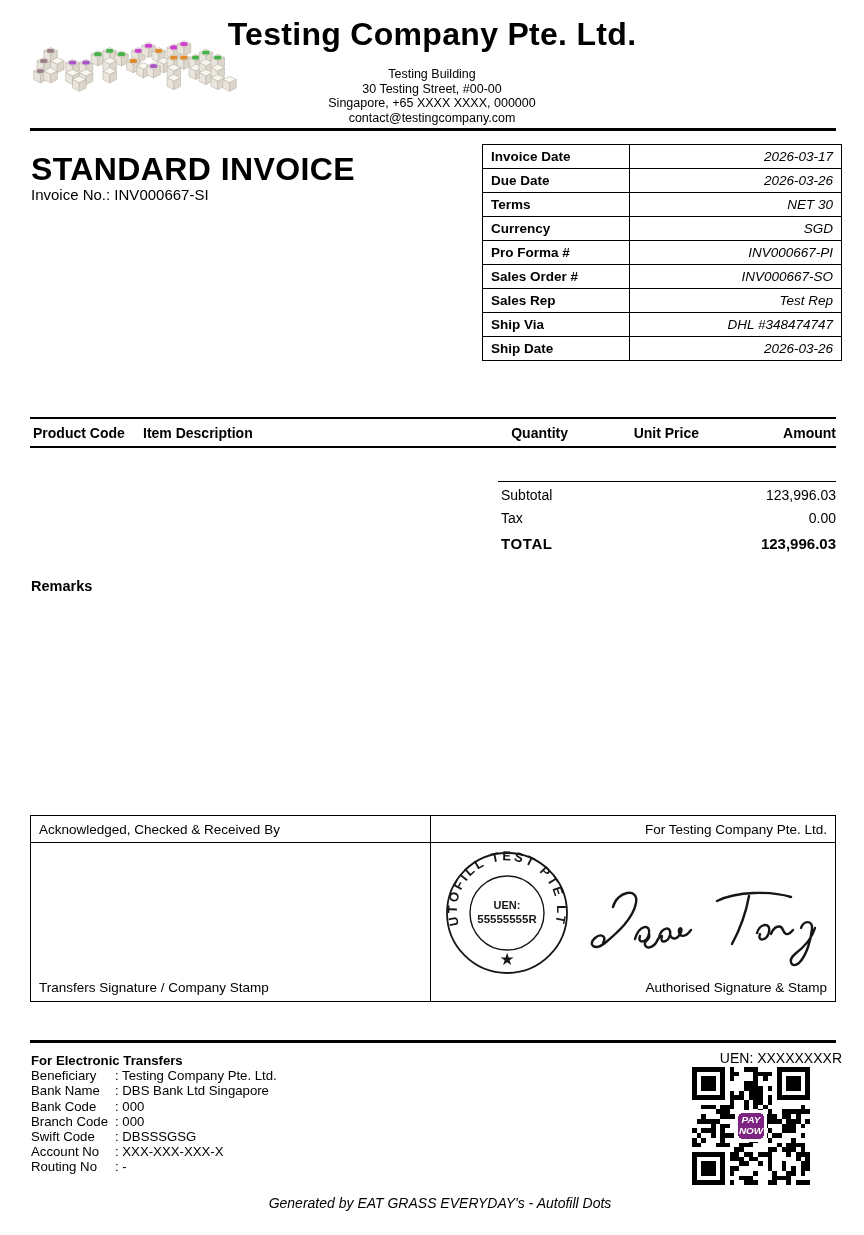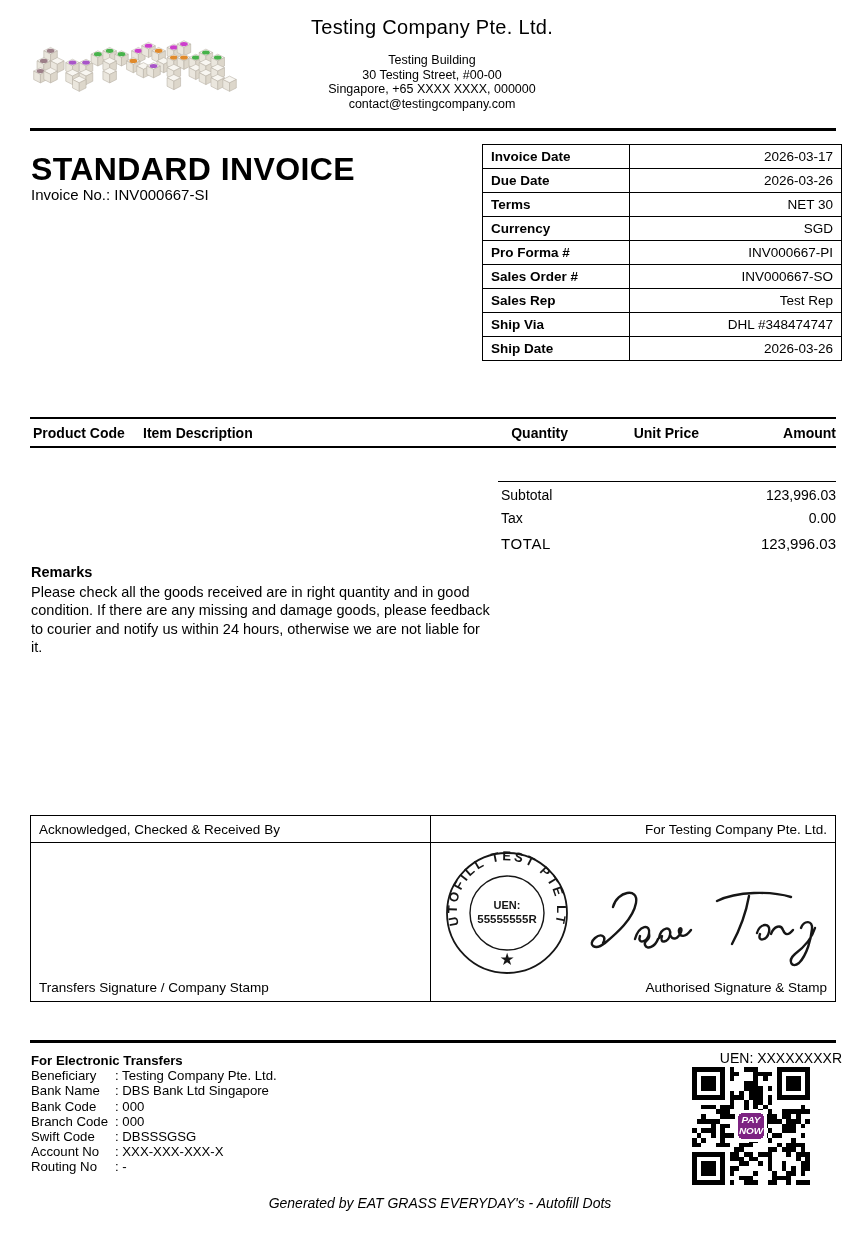--- a/index.html
+++ b/index.html
@@ -3,44 +3,44 @@
 <meta charset="utf-8">
 <style>
   html,body{margin:0;padding:0;background:#888;}
   .page{
     position:relative;width:864px;height:1235px;background:#fff;margin:0 auto;
     font-family:"Liberation Sans","DejaVu Sans",sans-serif;color:#000;overflow:hidden;
   }
   
   .logo{position:absolute;left:32px;top:32px;}
   .company-block{position:absolute;left:0;top:16px;width:864px;text-align:center;}
-  .company-name{font-size:20px;font-weight:normal;letter-spacing:.3px;}
+  .company-name{font-size:32px;font-weight:bold;letter-spacing:.3px;}
   .addr{font-size:12.5px;line-height:14.5px;margin-top:14px;}
   .rule-top{position:absolute;left:30px;right:28px;top:128px;height:3px;background:#000;}
   
   .doc-title{position:absolute;left:31px;top:151px;font-size:32px;font-weight:bold;letter-spacing:.4px;}
   .doc-number{position:absolute;left:31px;top:186px;font-size:15px;}
   .meta-table{position:absolute;left:482px;top:144px;border-collapse:collapse;border-radius:23px;}
   .meta-table td{border:1.6px solid #000;height:23px;font-size:13.5px;padding:0 8px;}
   .meta-table td.lab{font-weight:bold;width:130px;}
-  .meta-table td.val{width:195px;text-align:right;}
+  .meta-table td.val{width:195px;text-align:right;font-style:italic;}
   
   .items-head{position:absolute;left:30px;right:28px;top:417px;
     border-top:2px solid #000;border-bottom:2px solid #000;height:27px;
     display:grid;grid-template-columns:113px 290px 135px 131px 1fr;align-items:center;
     font-size:14px;font-weight:bold;}
   .items-head .num{text-align:right;}
   .items-head .c0{padding-left:3px;}
   
   .totals{position:absolute;left:498px;width:338px;top:481px;border-top:1.6px solid #000;font-size:14px;text-align:right;}
   .trow{display:flex;justify-content:space-between;padding:5px 0 2px 3px;}
-  .trow.total{font-weight:normal;font-size:15px;letter-spacing:.6px;padding-top:7px;}
+  .trow.total{font-weight:bold;font-size:15px;letter-spacing:.6px;padding-top:7px;}
   .trow.total .tval{letter-spacing:0;}
   
-  .remarks{position:absolute;left:31px;top:563px;width:470px;font-size:14.5px;line-height:18.6px;}
+  .remarks{position:absolute;left:31px;top:577px;width:470px;font-size:14.5px;line-height:18.6px;}
   .remarks h4{margin:0;font-size:14.5px;}
   .remarks p{margin:1px 0 0 0;white-space:pre-line;}
   
   .sig{position:absolute;left:30px;right:28px;top:815px;height:185px;
     border:1.6px solid #000;display:grid;grid-template-columns:400px 1fr;grid-template-rows:27px 1fr;}
   .sig-cell{border-right:1.6px solid #000;}
   .sig-head{border-bottom:1.6px solid #000;font-size:13.5px;display:flex;align-items:center;padding:0 8px;}
   .sig-head.right{font-weight:normal;justify-content:flex-end;border-right:0;}
   .sig-body{position:relative;}
   .sig-body .foot{position:absolute;left:8px;bottom:6px;font-size:13.5px;}
@@ -271,24 +271,20 @@
       <span>0.00</span>
     </div>
     <div class="trow total">
       <span>TOTAL</span>
       <span class="tval">123,996.03</span>
     </div>
   </div>
 
   <div class="remarks">
     <h4>Remarks</h4>
-    <p>Please check all the goods received are in right quantity and in good
-condition. If there are any missing and damage goods, please feedback
-to courier and notify us within 24 hours, otherwise we are not liable for
-it.</p>
   </div>
 
   <div class="sig">
     <div class="sig-cell sig-head">Acknowledged, Checked &amp; Received By</div>
     <div class="sig-head right">For Testing Company Pte. Ltd.</div>
     <div class="sig-cell sig-body">
       <div class="foot">Transfers Signature / Company Stamp</div>
     </div>
     <div class="sig-body right">
 

